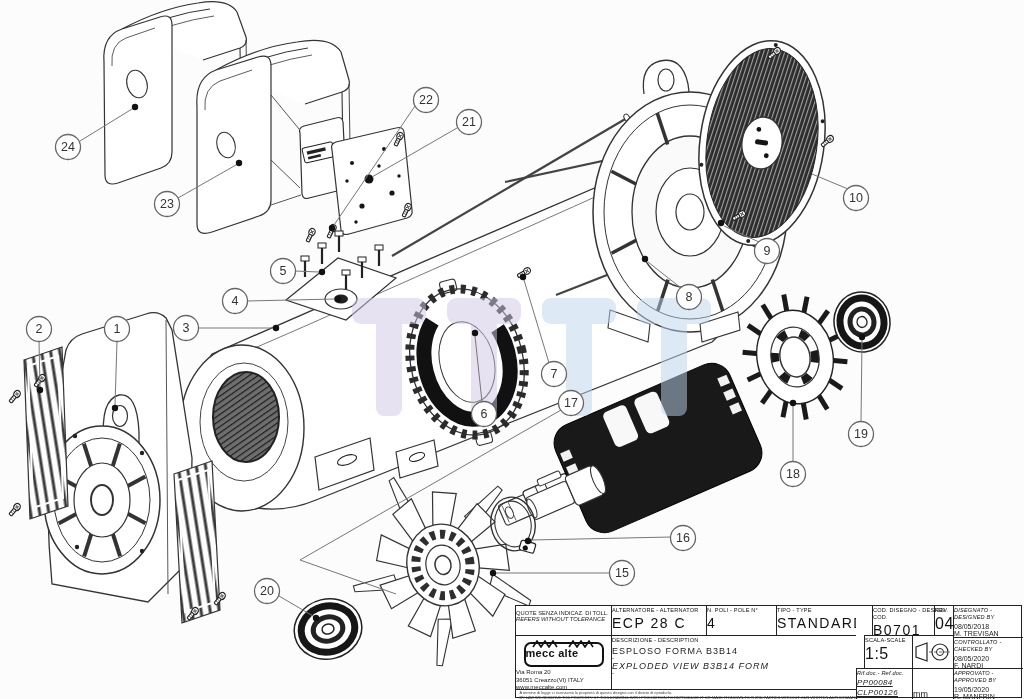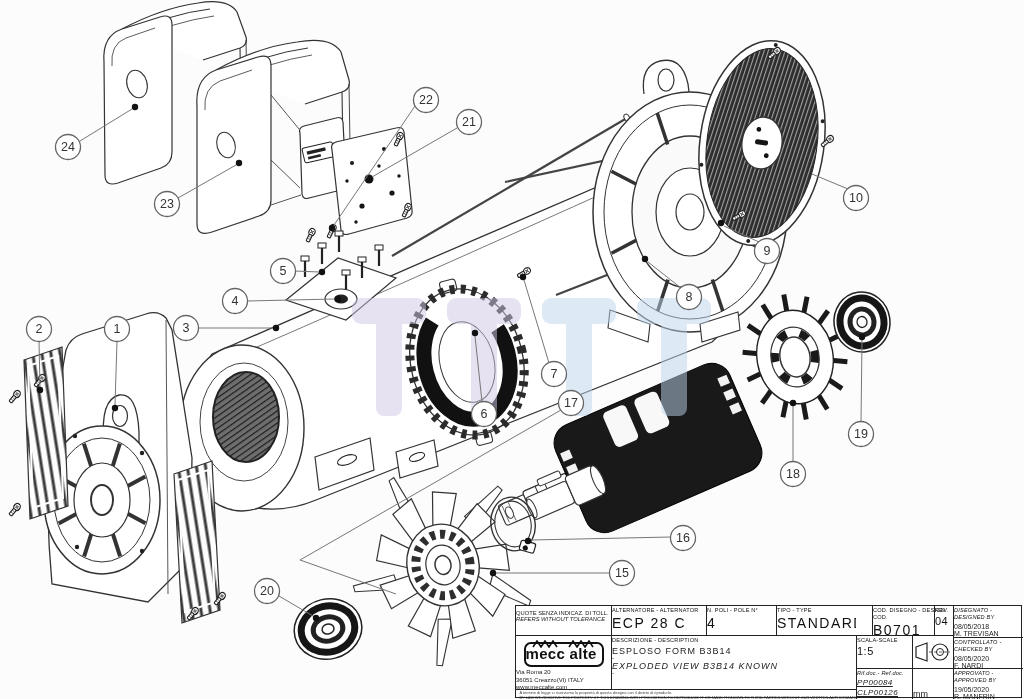--- a/index.html
+++ b/index.html
@@ -8,33 +8,33 @@
   #drawing{position:absolute;left:0;top:0;}
   
   #tb{position:absolute;left:515px;top:605px;width:507px;height:93px;background:#fff;
       border:1.5px solid #222;box-sizing:border-box;color:#222;}
   .tbc{position:absolute;box-sizing:border-box;border-left:1px solid #222;border-top:1px solid #222;
        overflow:hidden;}
   .noL{border-left:none;} .noT{border-top:none;}
   .lbl{display:block;font-size:5.6px;line-height:1.25;padding-top:1px;color:#111;letter-spacing:.2px;}
   .lbl.it{font-style:italic;}
   .val{display:block;font-size:14px;letter-spacing:1.5px;color:#111;margin-top:1px;}
-  .val.small{font-size:11px;letter-spacing:.5px;}
+  .val.small{font-size:16px;letter-spacing:.5px;}
   .date{display:block;font-size:7px;margin-top:2px;}
   .pname{display:block;font-size:7px;}
   .tol1{display:block;font-size:5.8px;margin-top:4px;}
   .tol2{display:block;font-size:5.8px;font-style:italic;}
   .desc1{display:block;font-size:9px;letter-spacing:1px;margin-top:2px;}
   .dsep{display:block;font-size:6px;line-height:.9;}
   .desc2{display:block;font-size:9px;font-style:italic;letter-spacing:1px;}
   .refv{display:block;font-size:8px;font-style:italic;letter-spacing:.4px;margin-top:1px;text-decoration:underline;}
   .mmv{display:block;font-size:9px;margin-top:20px;}
   #logoBox{position:relative;width:76px;height:21px;margin:6px auto 0 auto;border:2px solid #111;
            border-radius:7px;}
-  #logoBox .lname{font-size:15px;font-weight:bold;line-height:19px;letter-spacing:.3px;color:#111;}
+  #logoBox .lname{font-size:11px;font-weight:bold;line-height:19px;letter-spacing:.3px;color:#111;}
   #logoBox svg{position:absolute;left:6px;top:-4px;}
   .addr{display:block;font-size:6px;line-height:1.25;}
   .legal{display:block;font-size:4px;line-height:1.25;color:#444;transform:scale(.98);white-space:nowrap;}
 </style>
 </head>
 <body>
 
 <div id="stage">
 
 <svg id="drawing" width="1024" height="699" viewBox="0 0 1024 699">
@@ -535,26 +535,26 @@
         <polyline points="37,7 41,1 45,7 49,1 53,7 57,1 61,7" fill="none" stroke="#111" stroke-width="1.6"></polyline>
       </svg>
       <div class="lname">mecc alte</div>
     </div>
     <span class="addr" style="margin-top:2px">Via Roma 20</span>
     <span class="addr">36051 Creazzo(VI) ITALY</span>
     <span class="addr">www.meccalte.com</span>
   </div>
   <div class="tbc" style="left:95px;top:29px;width:245px;height:54px">
     <span class="lbl">DESCRIZIONE - DESCRIPTION</span>
-    <span class="desc1">ESPLOSO FORM B3B14</span>
+    <span class="desc1">ESPLOSO FORMA B3B14</span>
     <span class="dsep">-</span>
-    <span class="desc2">EXPLODED VIEW B3B14 KNOWN</span>
+    <span class="desc2">EXPLODED VIEW B3B14 FORM</span>
     <span class="dsep">-</span>
   </div>
-  <div class="tbc" style="left:340px;top:29px;width:56px;height:33px">
+  <div class="tbc" style="left:348px;top:29px;width:56px;height:33px">
     <span class="lbl">SCALA-SCALE</span>
     <span class="val small">1:5</span>
   </div>
   <div class="tbc" style="left:396px;top:29px;width:41px;height:33px">
     <svg width="38" height="26" viewBox="0 0 38 26" style="margin-top:3px">
       <path d="M3,8 L14,4 L14,22 L3,18 Z" fill="none" stroke="#222" stroke-width="1.2"></path>
       <circle cx="27" cy="13" r="8" fill="none" stroke="#222" stroke-width="1.2"></circle>
       <circle cx="27" cy="13" r="3.5" fill="none" stroke="#222" stroke-width="1"></circle>
       <line x1="16" y1="13" x2="37" y2="13" stroke="#222" stroke-width="0.7" stroke-dasharray="3 2"></line>
     </svg>

